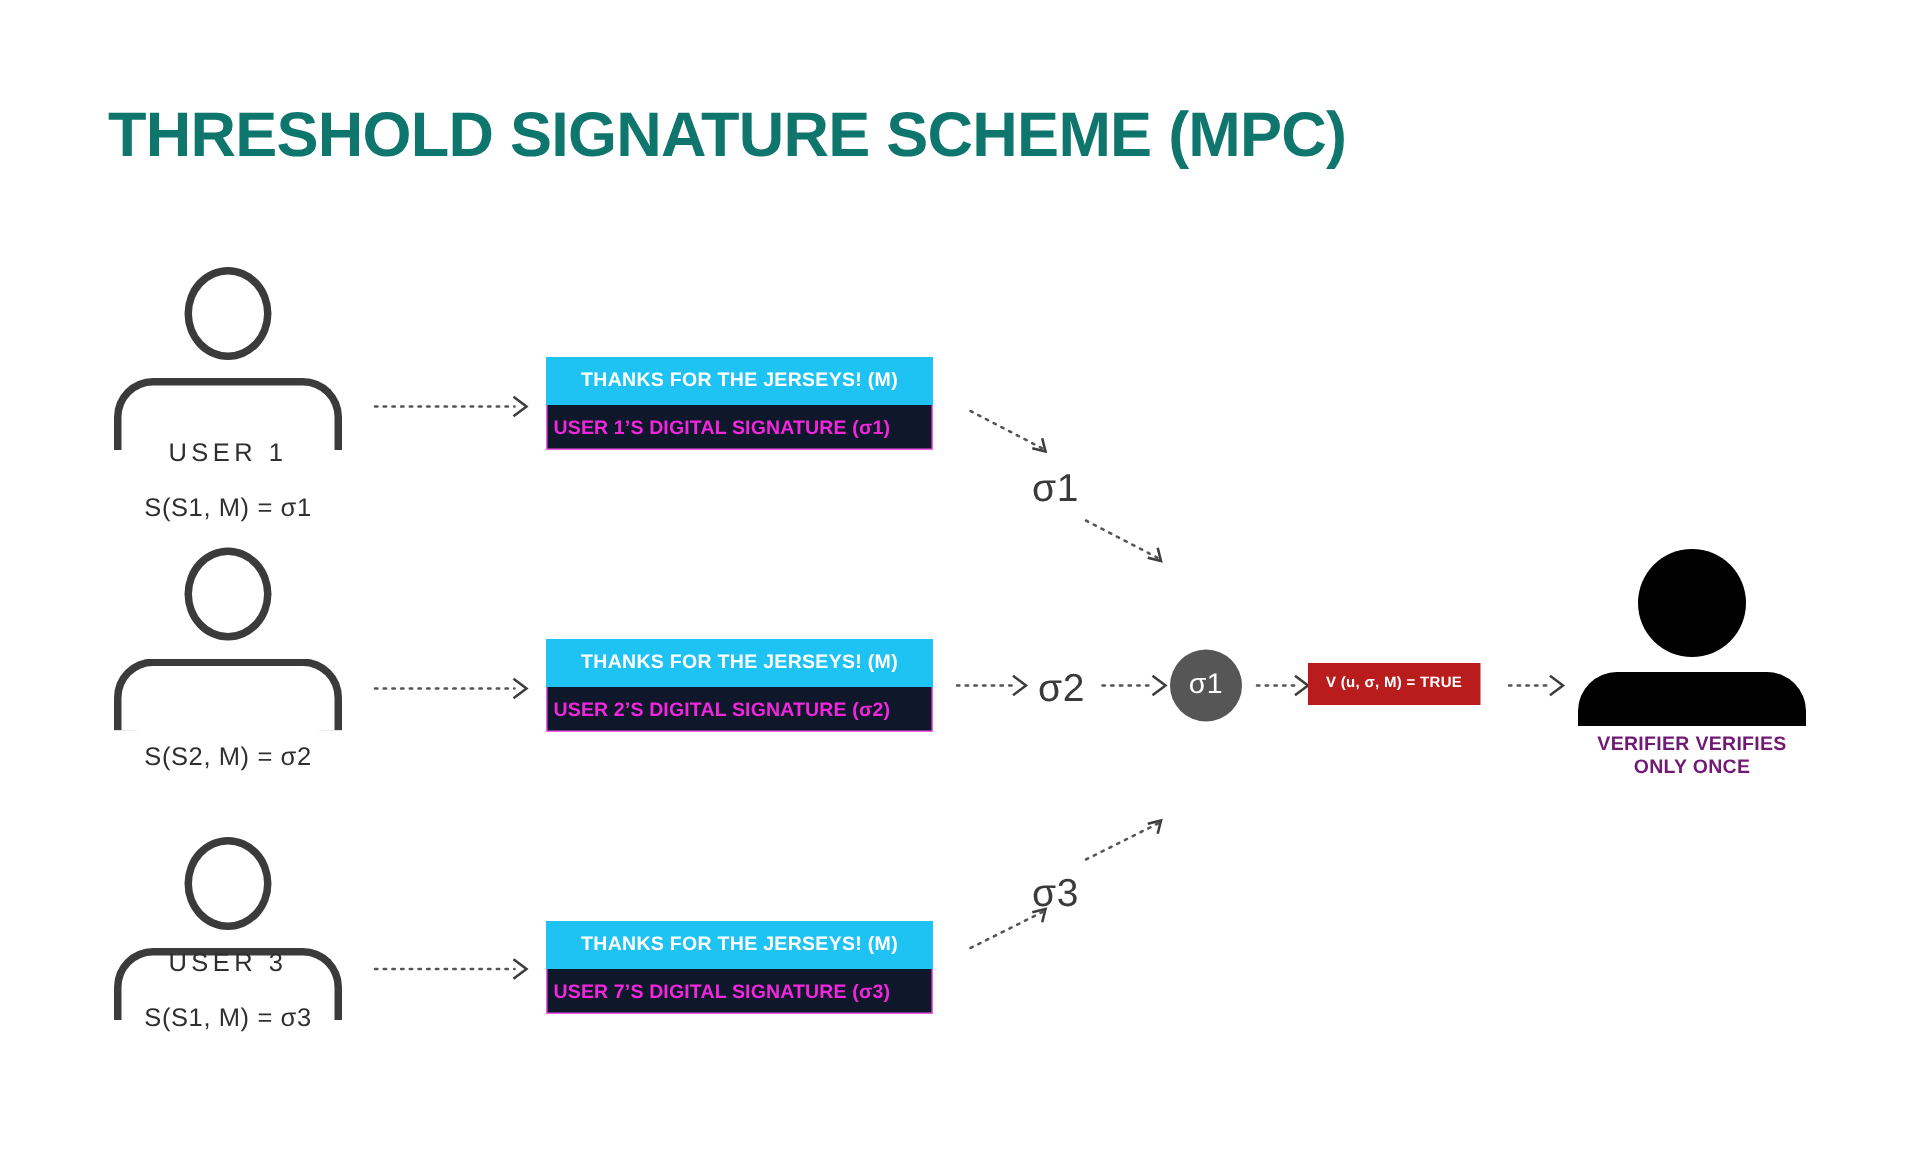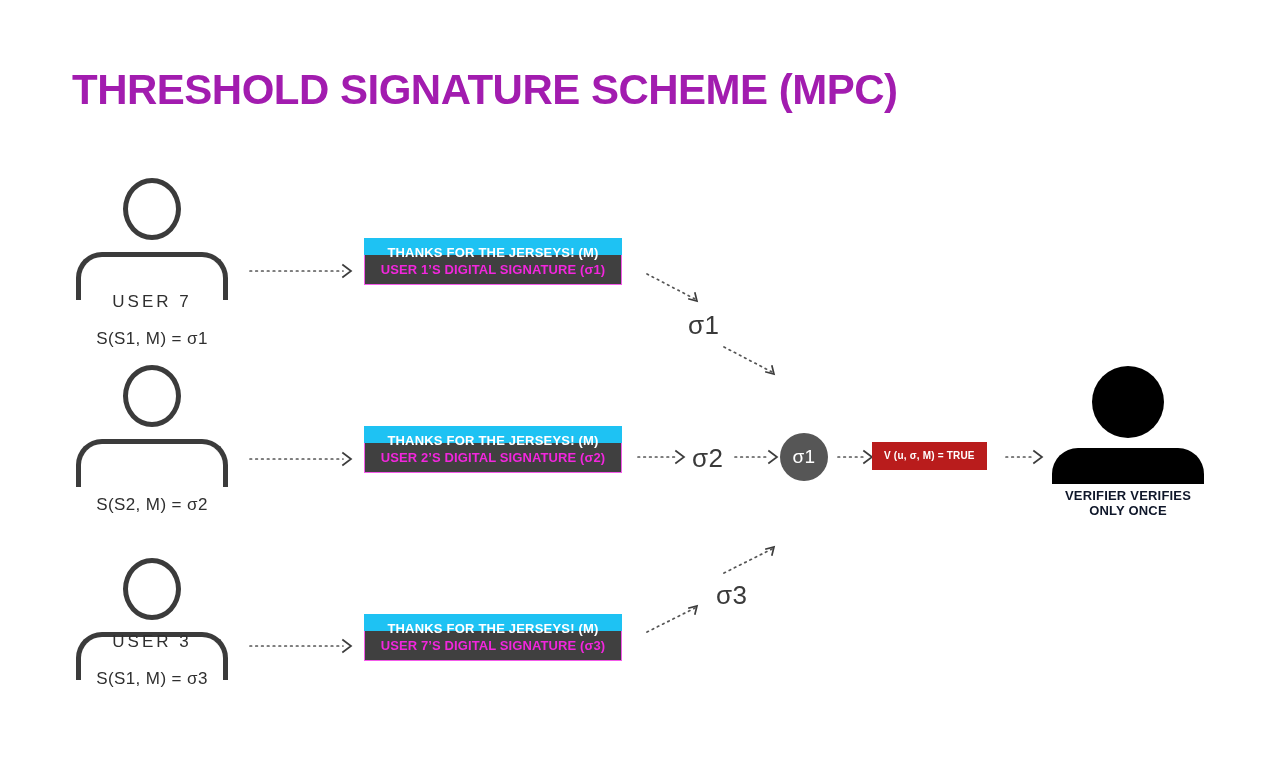--- a/index.html
+++ b/index.html
@@ -21,21 +21,21 @@
   }
 
   
   #page-title {
     position: absolute;
     left: 72px;
     top: 66px;
     font-size: 42px;
     font-weight: bold;
     letter-spacing: -0.5px;
-    color: #a21caf;
+    color: #0f766e;
     white-space: nowrap;
     font-stretch: condensed;
     transform: scaleX(1.0);
     transform-origin: left top;
   }
 
   
   .user-figure {
     position: absolute;
     width: 160px;
@@ -92,32 +92,31 @@
   }
   .msg-head {
     background: #1ec2f3;
     color: #ffffff;
     font-size: 13px;
     font-weight: bold;
     letter-spacing: 0.2px;
     text-align: center;
     padding: 7px 4px 8px;
     box-sizing: border-box;
-    height: 17px;
+    height: 32px;
     line-height: 16px;
   }
   .msg-sig {
-    background: #404040;
+    background: #0f172a;
     border: 1.6px solid #f45bea;
     border-top: none;
     color: #f226dd;
     font-size: 13px;
     font-weight: bold;
     letter-spacing: 0.1px;
-    text-align: center;
     padding: 7px 4px 8px;
     box-sizing: border-box;
     height: 30px;
     line-height: 16px;
   }
 
   
   .arrow-svg {
     position: absolute;
     overflow: visible;
@@ -200,40 +199,40 @@
     height: 36px;
     margin-left: -76px;
     background: #000000;
     border-top-left-radius: 26px;
     border-top-right-radius: 26px;
   }
   #verifier-caption {
     position: absolute;
     width: 260px;
     text-align: center;
-    color: #0f172a;
+    color: #701a75;
     font-size: 13px;
     font-weight: bold;
     line-height: 15px;
     letter-spacing: 0.2px;
   }
 </style>
 </head>
 <body>
 
 <div class="stage">
 
   <div id="page-title">THRESHOLD SIGNATURE SCHEME (MPC)</div>
 
   <div class="user-figure" style="left:72px; top:178px;">
     <div class="user-head"></div>
     <div class="user-body"></div>
   </div>
   <div class="user-caption" style="left:22px; top:292px;">
-    <span class="u-name">USER 7</span>
+    <span class="u-name">USER 1</span>
     <span class="u-formula">S(S1, M) = σ1</span>
   </div>
 
   <svg class="arrow-svg" style="left:248px; top:258px;" width="112" height="24">
     <line class="dotline" x1="2" y1="13" x2="95" y2="13"></line>
     <polyline class="arrowhead" points="95,7 103,13 95,19"></polyline>
   </svg>
 
   <div class="msg-box" style="left:364px; top:238px;">
     <div class="msg-head">THANKS FOR THE JERSEYS! (M)</div>
@@ -317,19 +316,19 @@
 
   <div class="msg-box" style="left:364px; top:614px;">
     <div class="msg-head">THANKS FOR THE JERSEYS! (M)</div>
     <div class="msg-sig">USER 7’S DIGITAL SIGNATURE (σ3)</div>
   </div>
 
   <svg class="arrow-svg" style="left:645px; top:604px;" width="58" height="32">
     <line class="dotline" x1="2" y1="28" x2="50" y2="4"></line>
     <polyline class="arrowhead" points="44,4 52,2 50,10"></polyline>
   </svg>
-  <div class="sigma-label" style="left:716px; top:580px;">σ3</div>
+  <div class="sigma-label" style="left:688px; top:580px;">σ3</div>
   <svg class="arrow-svg" style="left:722px; top:545px;" width="58" height="32">
     <line class="dotline" x1="2" y1="28" x2="50" y2="4"></line>
     <polyline class="arrowhead" points="44,4 52,2 50,10"></polyline>
   </svg>
 
 </div>
 
 </body></html>

